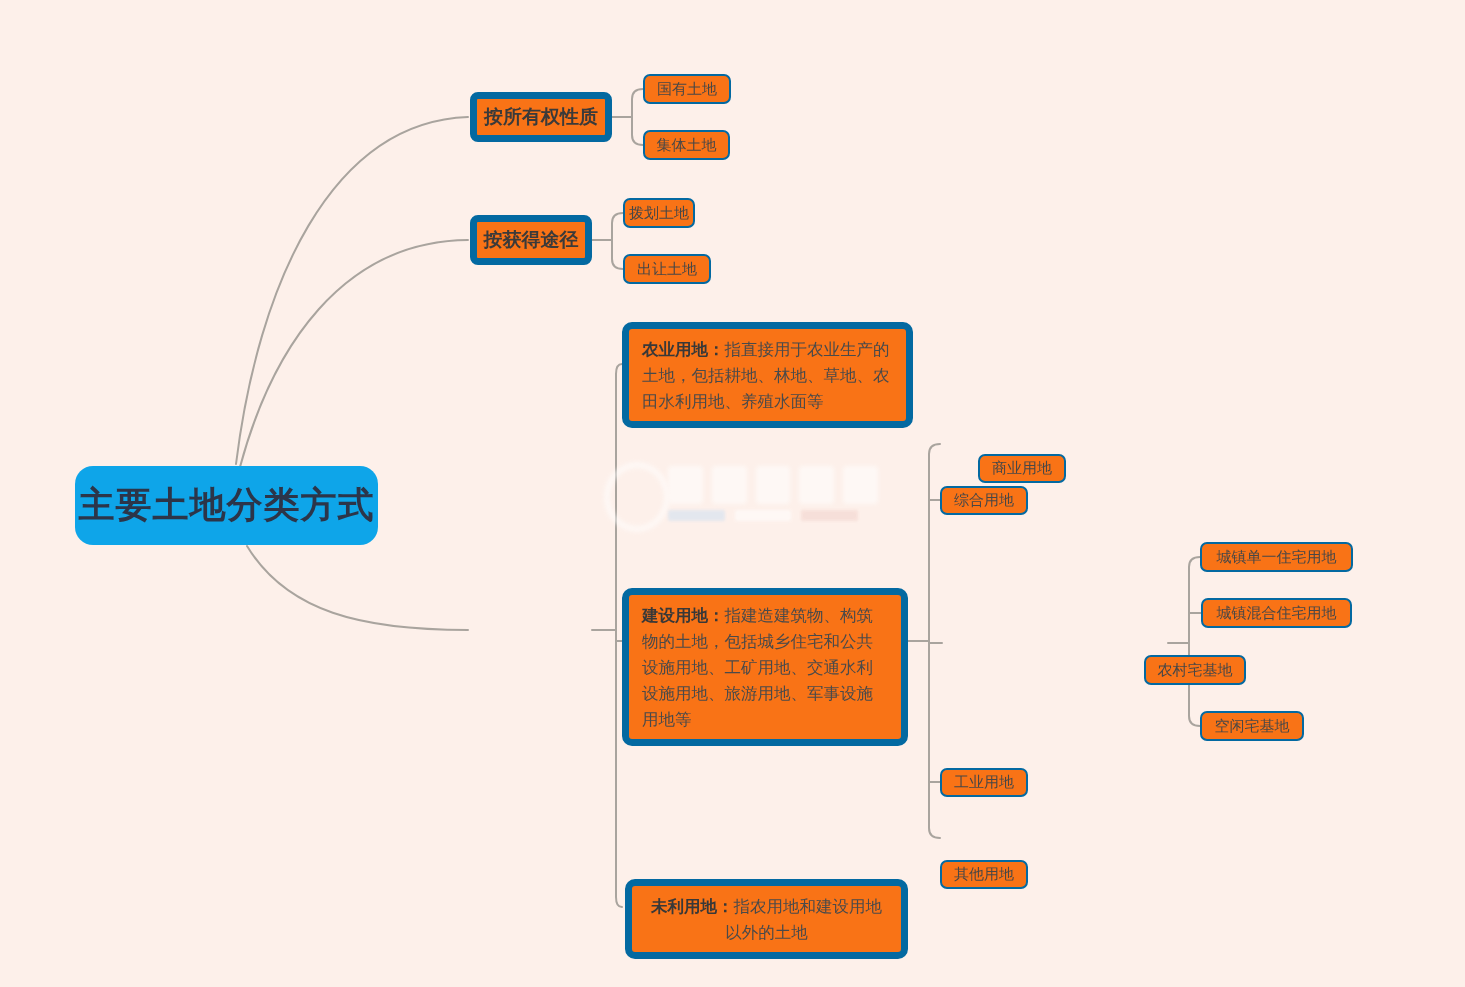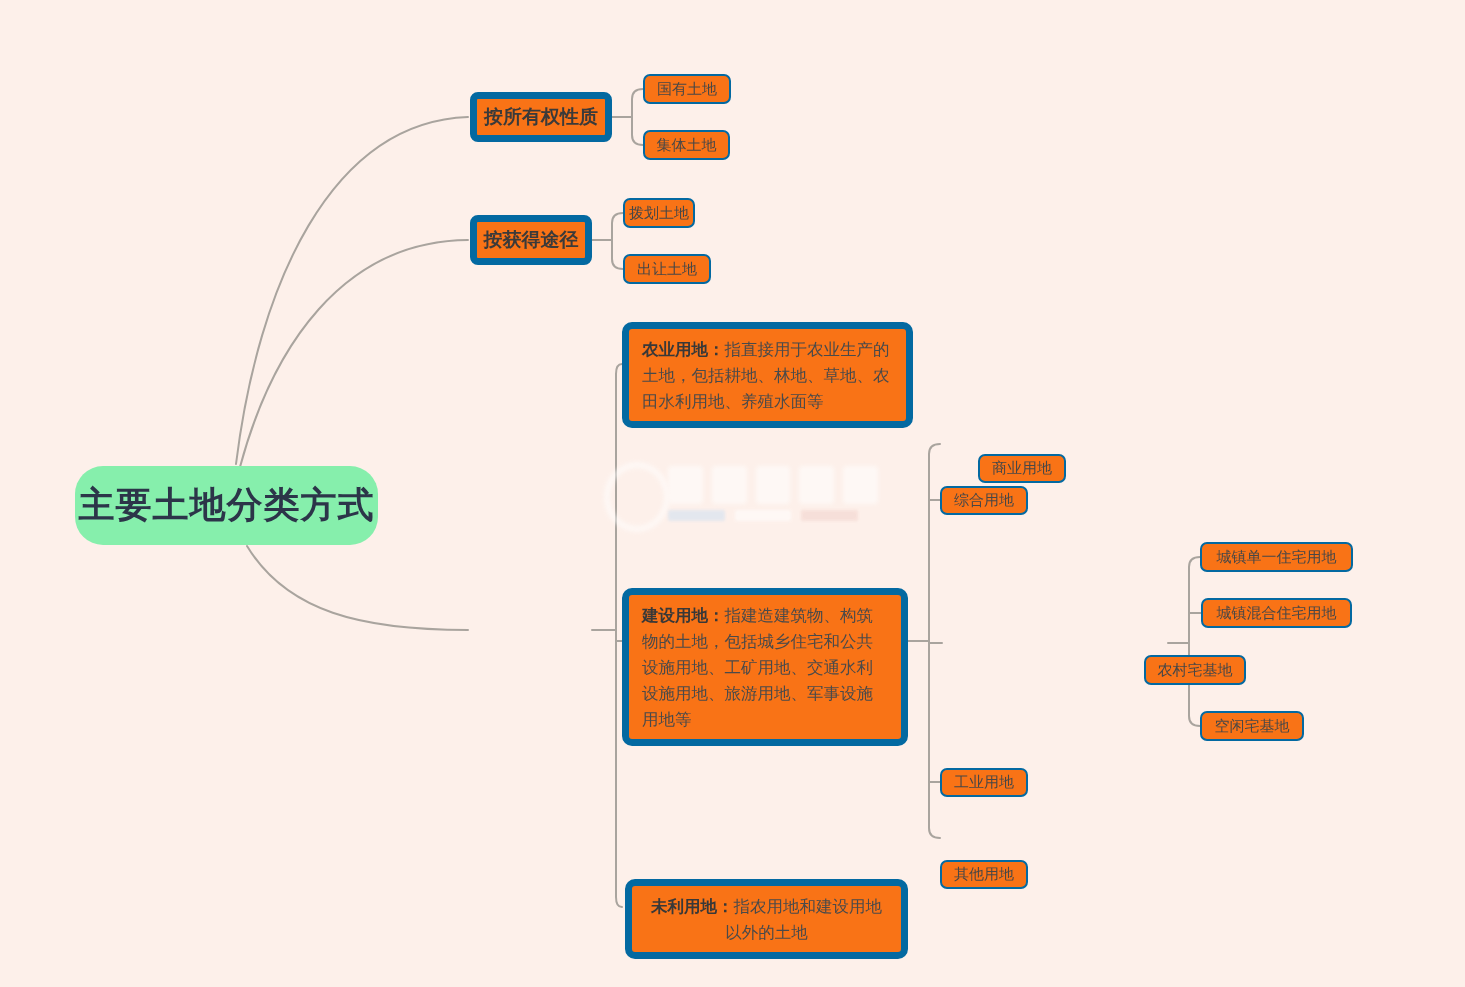--- a/index.html
+++ b/index.html
@@ -18,23 +18,23 @@
 
   .node{
     position:absolute;
     box-sizing:border-box;
     background:#f97316;
     border:7px solid #0369a1;
     border-radius:8px;
     color:#404040;
   }
   .node-root{
-    background:#86efac;
+    background:#0ea5e9;
     border:none;
-    border-radius:28px;
+    border-radius:18px;
     color:#2c3549;
     font-size:36px;
     font-weight:600;
     display:flex;align-items:center;justify-content:center;
     letter-spacing:1px;
   }
   .node-branch{
     font-size:19px;
     font-weight:700;
     color:#3a3a3a;

